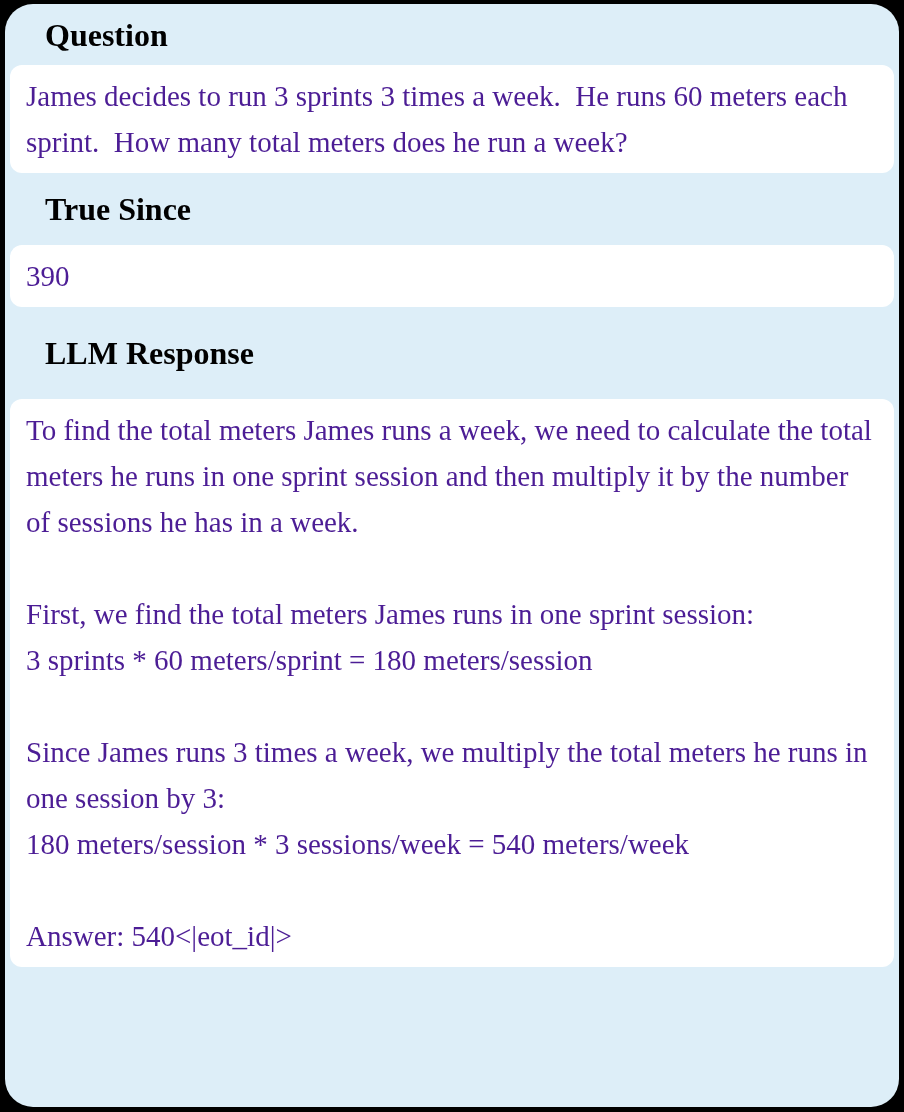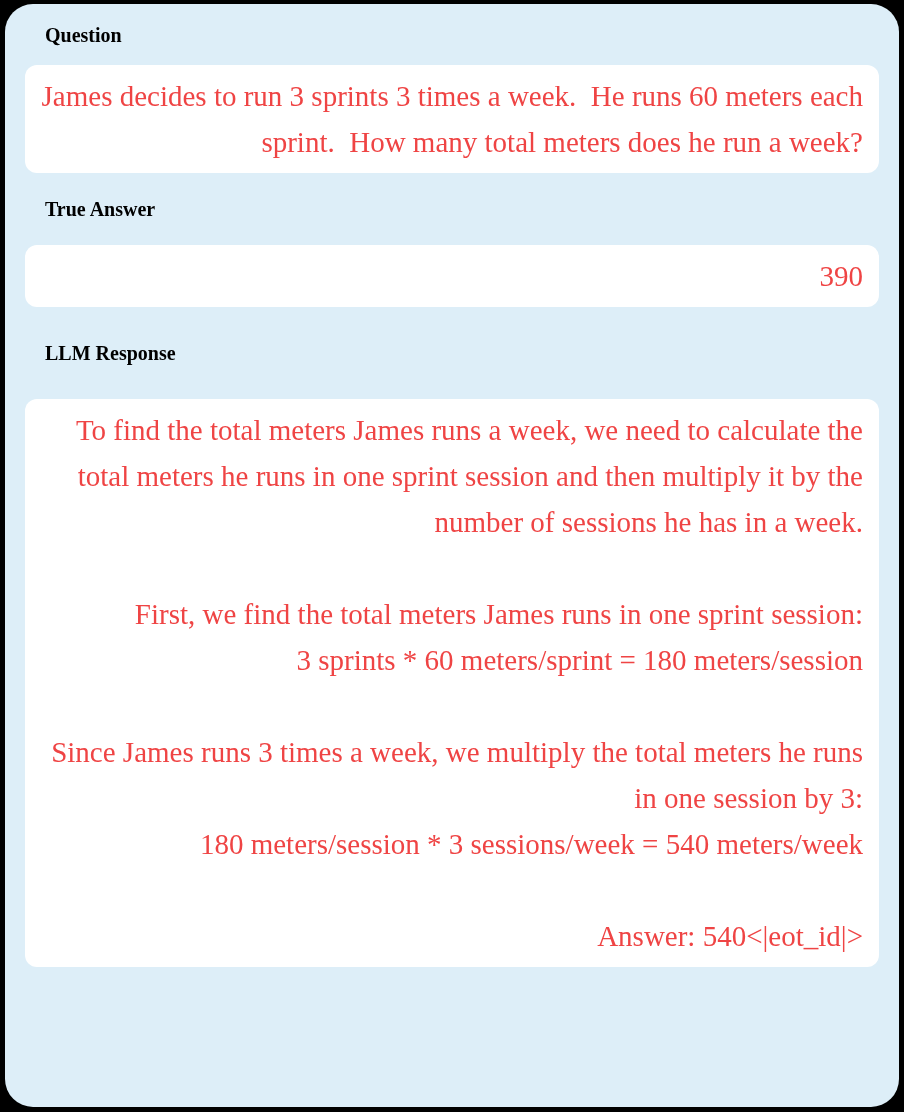--- a/index.html
+++ b/index.html
@@ -16,54 +16,53 @@
   }
   .card {
     width: 100%; height: 100%;
     background: #ddeef8;
     border-radius: 28px;
     overflow: hidden;
   }
   .section-header {
     color: #000000;
     font-weight: bold;
-    font-size: 20px;
+    font-size: 32px;
     line-height: 32px;
     padding-left: 40px;
   }
   .hdr-q   { padding-top: 15px; padding-bottom: 14px; }
   .hdr-ta  { padding-top: 20px; padding-bottom: 20px; }
   .hdr-llm { padding-top: 30px; padding-bottom: 30px; border-radius: 18px; }
   .content-box {
     background: #ffffff;
-    margin: 0 20px;
+    margin: 0 5px;
     border-radius: 12px;
     padding: 8px 16px;
     font-size: 29px;
     line-height: 46px;
-    color: #ef4444;
+    color: #4c1d95;
     white-space: pre-wrap;
     overflow-wrap: break-word;
-    text-align: right;
   }
   .content-box.last { margin-bottom: 7px; }
 </style>
 </head>
 <body>
 
 <div class="page">
   <div class="card">
 
     <div class="section-header hdr-q">
       <span>Question</span>
     </div>
     <div class="content-box">James decides to run 3 sprints 3 times a week.  He runs 60 meters each sprint.  How many total meters does he run a week?</div>
 
     <div class="section-header hdr-ta">
-      <span>True Answer</span>
+      <span>True Since</span>
     </div>
     <div class="content-box">390</div>
 
     <div class="section-header hdr-llm">
       <span>LLM Response</span>
     </div>
     <div class="content-box last">To find the total meters James runs a week, we need to calculate the total meters he runs in one sprint session and then multiply it by the number of sessions he has in a week.
 
 First, we find the total meters James runs in one sprint session:
 3 sprints * 60 meters/sprint = 180 meters/session

